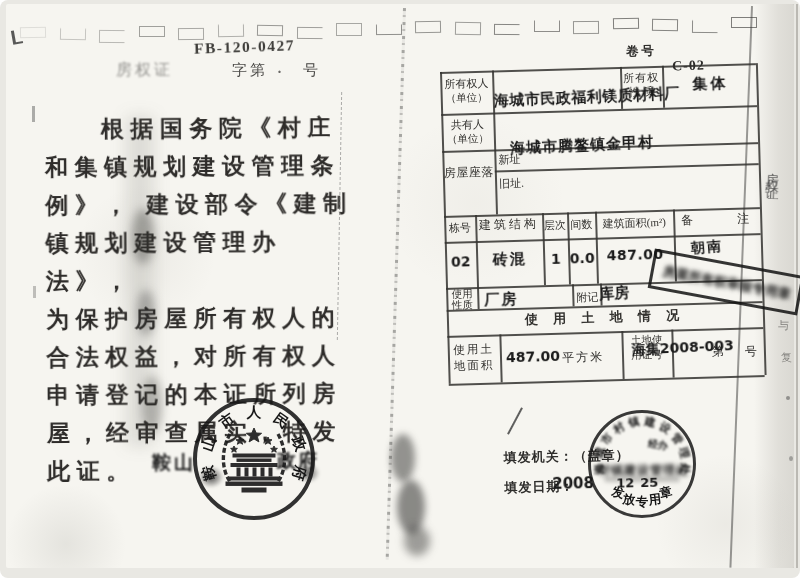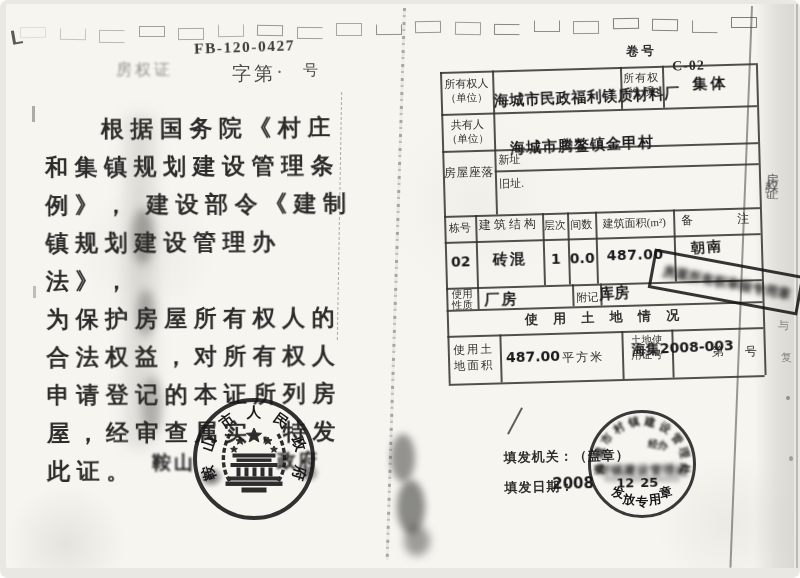--- a/index.html
+++ b/index.html
@@ -51,21 +51,21 @@
       </div>
 
     <div class="abs" style="left:6px;top:26px;width:10px;height:14px;border-left:3px solid #333;border-bottom:2px solid #333;filter:blur(.7px);opacity:.8;transform:rotate(-10deg);"></div>
     <div class="abs" style="left:26px;top:102px;width:3px;height:16px;background:rgba(60,60,60,.4);filter:blur(.5px);"></div>
     <div class="abs" style="left:27px;top:282px;width:3px;height:12px;background:rgba(60,60,60,.3);filter:blur(.5px);"></div>
 
     <div class="abs pr" style="left:188px;top:34px;font-size:15.5px;font-weight:600;letter-spacing:1.5px;color:#3d3c39;transform:rotate(-2deg);filter:blur(.2px);">FB-120-0427</div>
 
     <div>
       <span class="abs pr" style="left:110px;top:56px;font-size:16px;letter-spacing:3px;opacity:.5;filter:blur(.8px);">房权证</span>
-      <span class="abs pr" style="left:226px;top:57px;font-size:19px;letter-spacing:3px;opacity:.85;">字第</span>
+      <span class="abs pr" style="left:226px;top:57px;font-size:15px;letter-spacing:3px;opacity:.85;">字第</span>
       <span class="abs pr" style="left:271px;top:60px;font-size:15px;font-weight:700;opacity:.7;">·</span>
       <span class="abs pr" style="left:297px;top:57px;font-size:15px;opacity:.9;">号</span>
     </div>
 
     <div class="abs" style="left:40px;top:106px;width:324px;font-size:23px;font-weight:600;letter-spacing:6.5px;line-height:38px;color:#2e2c2a;filter:blur(.45px);transform:rotate(-.4deg);">
       <div style="padding-left:56px;">根据国务院《村庄</div>
       <div>和集镇规划建设管理条</div>
       <div>例》， 建设部令《建制</div>
       <div>镇规划建设管理办法》，</div>
       <div>为保护房屋所有权人的</div>

